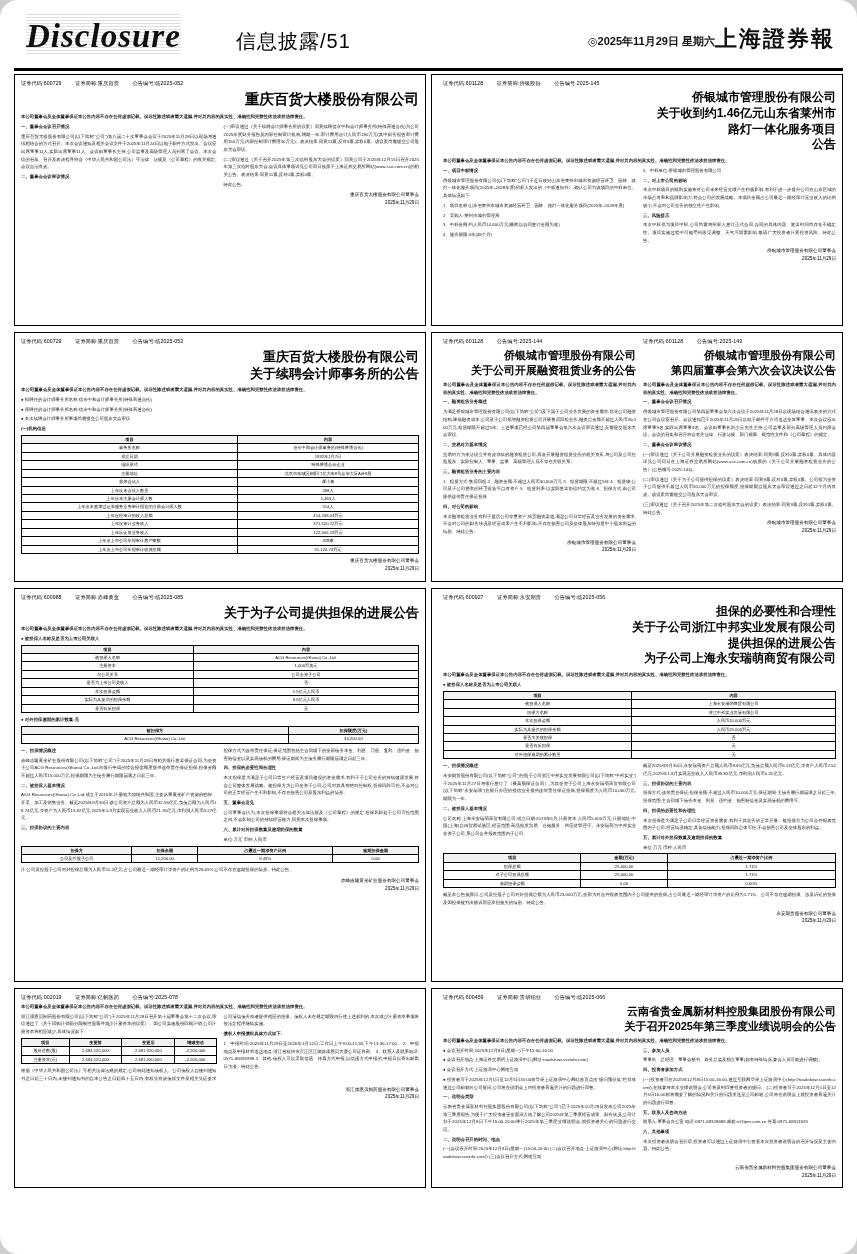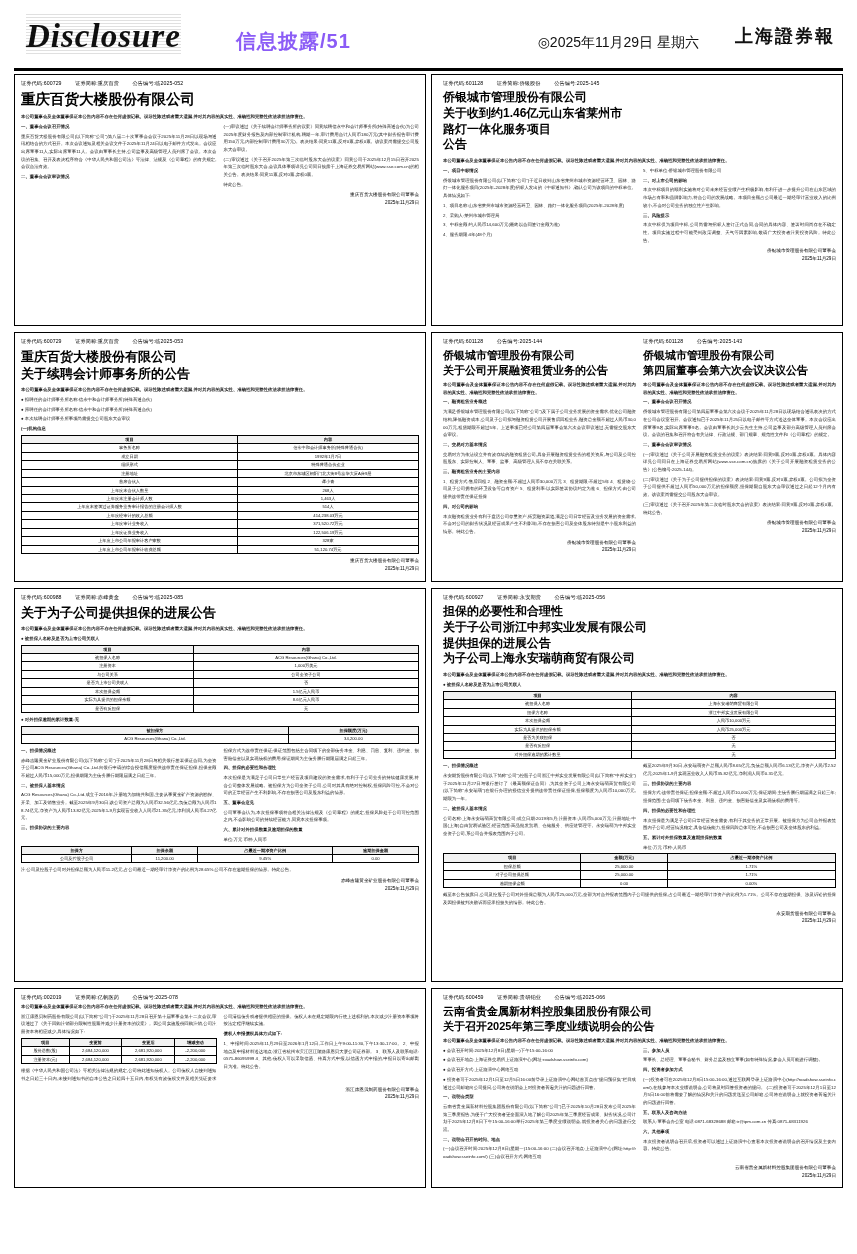--- a/index.html
+++ b/index.html
@@ -1,53 +1,53 @@
 <!DOCTYPE html>
 <html><head>
 <meta charset="utf-8">
 <style>
   html,body{margin:0;padding:0;background:#cfcfcf;}
   body{font-family:"Liberation Sans","DejaVu Sans",sans-serif;}
-  .page{width:857px;height:1254px;background:#ffffff;position:relative;overflow:hidden;margin:0 auto;}
+  .page{width:857px;height:1254px;background:#ffffff;position:relative;overflow:hidden;margin:0 auto;border-radius:18px;}
   .sheet{position:absolute;left:14px;top:12px;width:829px;height:1230px;background:#fff;}
 
   
   .masthead{position:relative;height:56px;border-bottom:3px solid #000;}
   .mh-disclosure{
     position:absolute;left:12px;top:6px;font-family:"Liberation Serif","DejaVu Serif",serif;
     font-weight:bold;font-style:italic;font-size:33px;letter-spacing:1px;color:#111;
   }
   .mh-disclosure::after{
     content:"";position:absolute;left:0;right:0;top:-4px;height:40px;
     background:repeating-linear-gradient(0deg,rgba(0,0,0,.12) 0 1px,transparent 1px 3px);
     pointer-events:none;
   }
-  .mh-cn{position:absolute;left:222px;top:16px;font-size:20px;font-weight:bold;color:#8b5cf6;letter-spacing:1px;}
-  .mh-date{position:absolute;right:144px;top:22px;font-size:14px;color:#111;}
+  .mh-cn{position:absolute;left:222px;top:16px;font-size:20px;font-weight:normal;color:#000000;letter-spacing:1px;}
+  .mh-date{position:absolute;right:128px;top:22px;font-size:11px;color:#111;font-weight:bold;}
   .mh-paper{position:absolute;right:8px;top:12px;font-family:"Liberation Serif","DejaVu Serif",serif;
-    font-weight:bold;font-size:18px;color:#111;letter-spacing:2px;}
+    font-weight:bold;font-size:22px;color:#111;letter-spacing:2px;}
 
   
   .grid{position:absolute;left:0;top:62px;width:829px;}
   .band{display:flex;width:829px;}
   .band + .band{margin-top:6px;}
   .col{border:1px solid #000;box-sizing:border-box;padding:5px 6px 6px 6px;overflow:hidden;position:relative;background:#fff;}
   .col.left{width:412px;margin-right:5px;}
   .col.right{width:412px;padding-left:11px;}
 
   .b1 .col{height:252px;}
   .b2 .col{height:250px;}
   .b3 .col{height:394px;}
   .b4 .col{height:200px;}
 
   
   .codeline{font-size:5.2px;color:#000;letter-spacing:.1px;white-space:nowrap;margin-bottom:2px;}
   .codeline span{margin-right:12px;}
 
-  .title{text-align:left;font-weight:bold;color:#000;line-height:1.32;margin:3px 0 4px 0;}
+  .title{text-align:right;font-weight:bold;color:#000;line-height:1.32;margin:3px 0 4px 0;}
   .t18{font-size:14.5px;}
   .t16{font-size:13px;}
   .t14{font-size:12px;}
   .t13{font-size:11px;}
 
   
   .tx{font-size:4.4px;line-height:1.75;color:#1a1a1a;text-align:justify;word-break:break-all;}
   .tx p{margin:0 0 2px 0;}
   .bold{font-weight:bold;}
   .two{column-count:2;column-gap:7px;}

